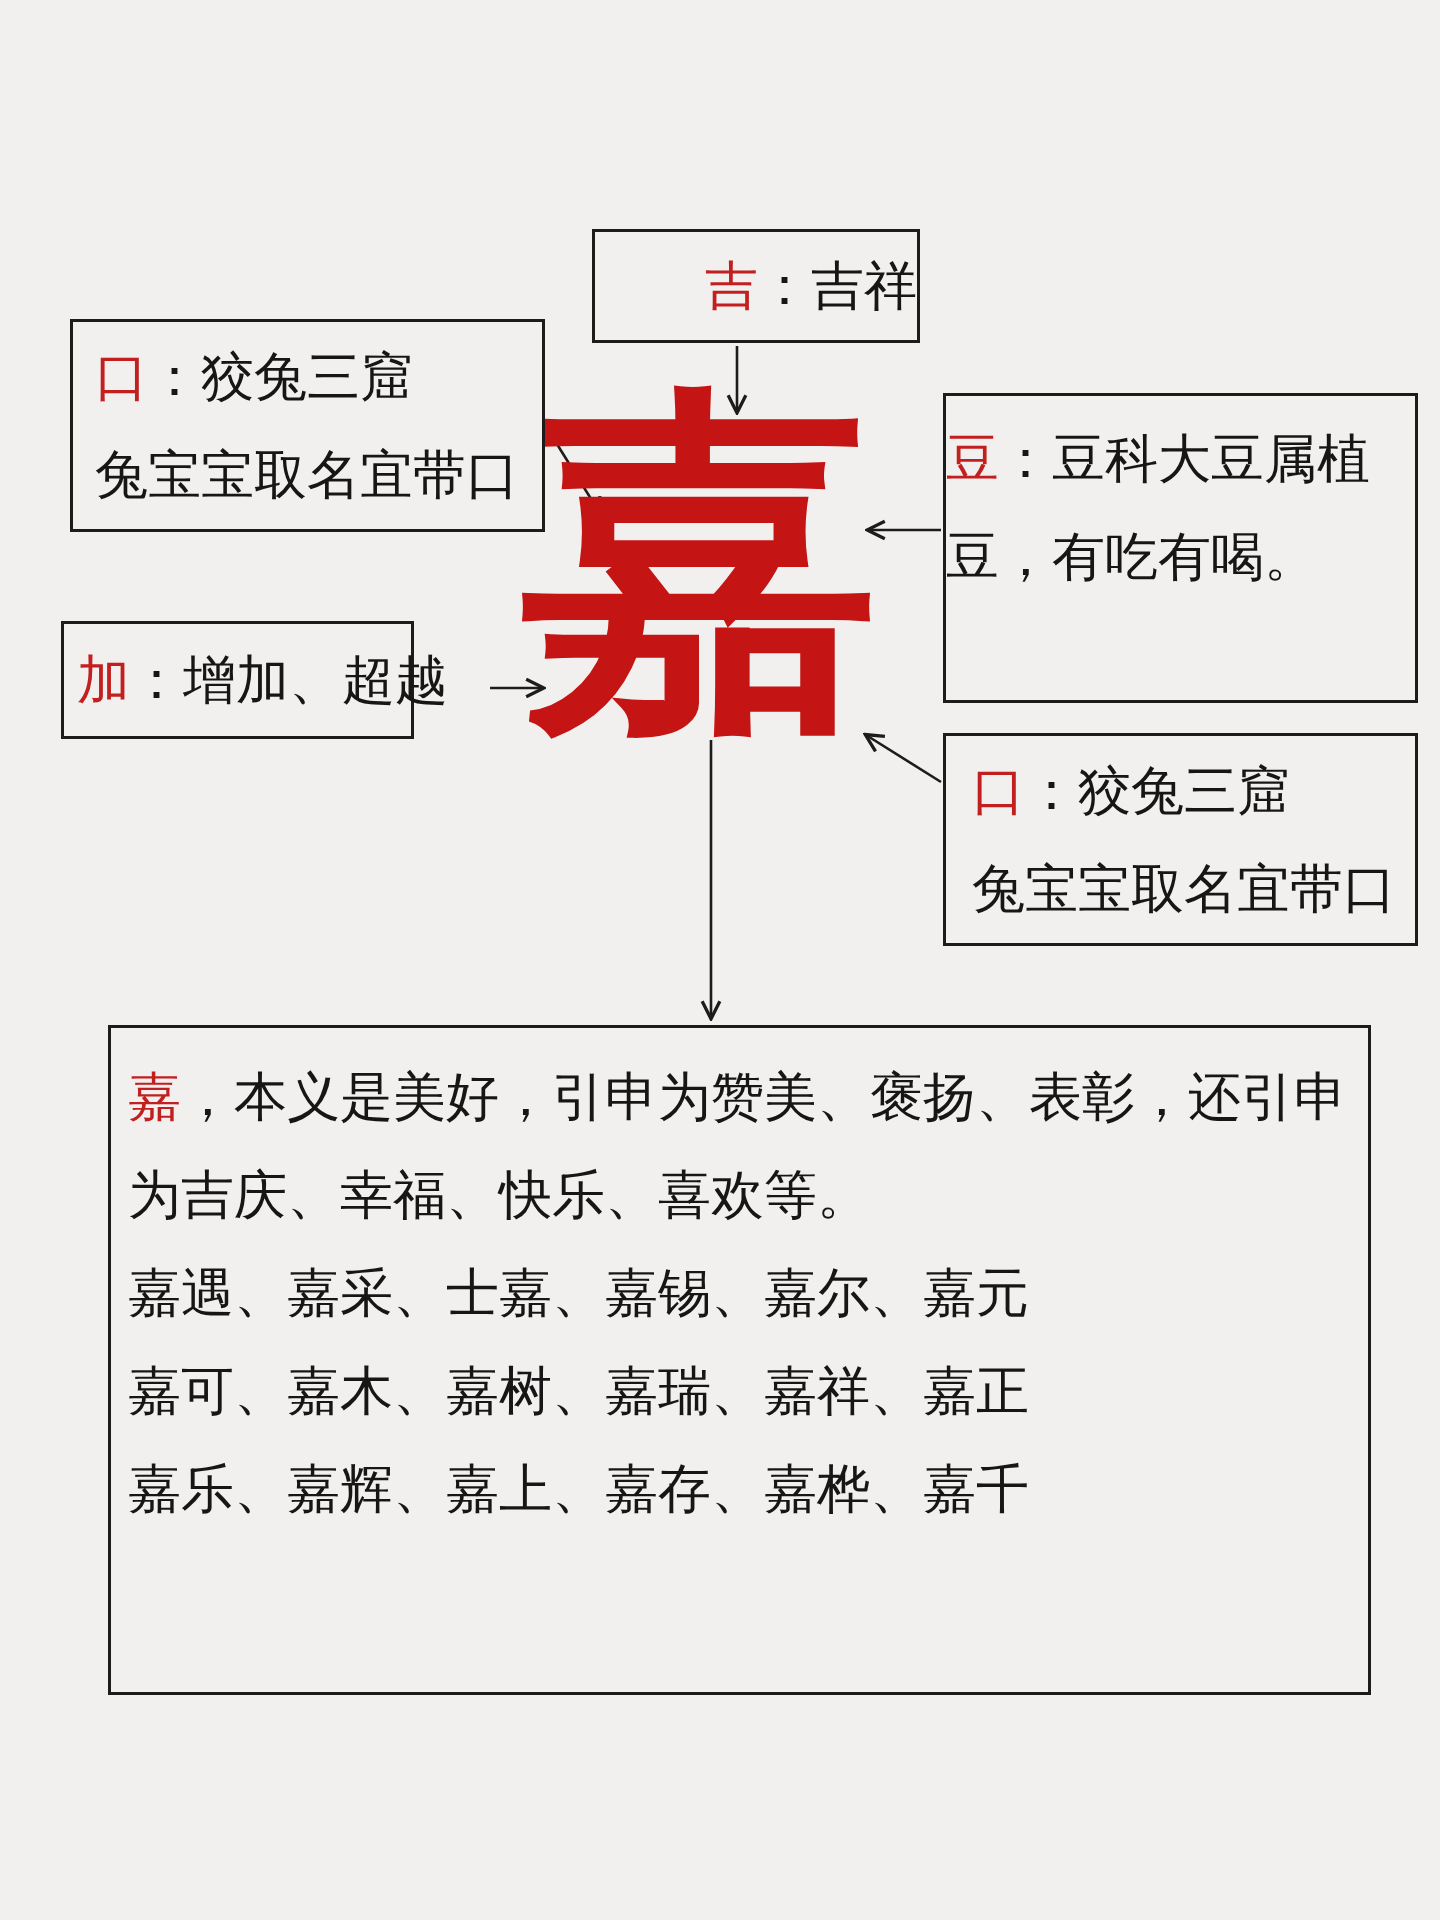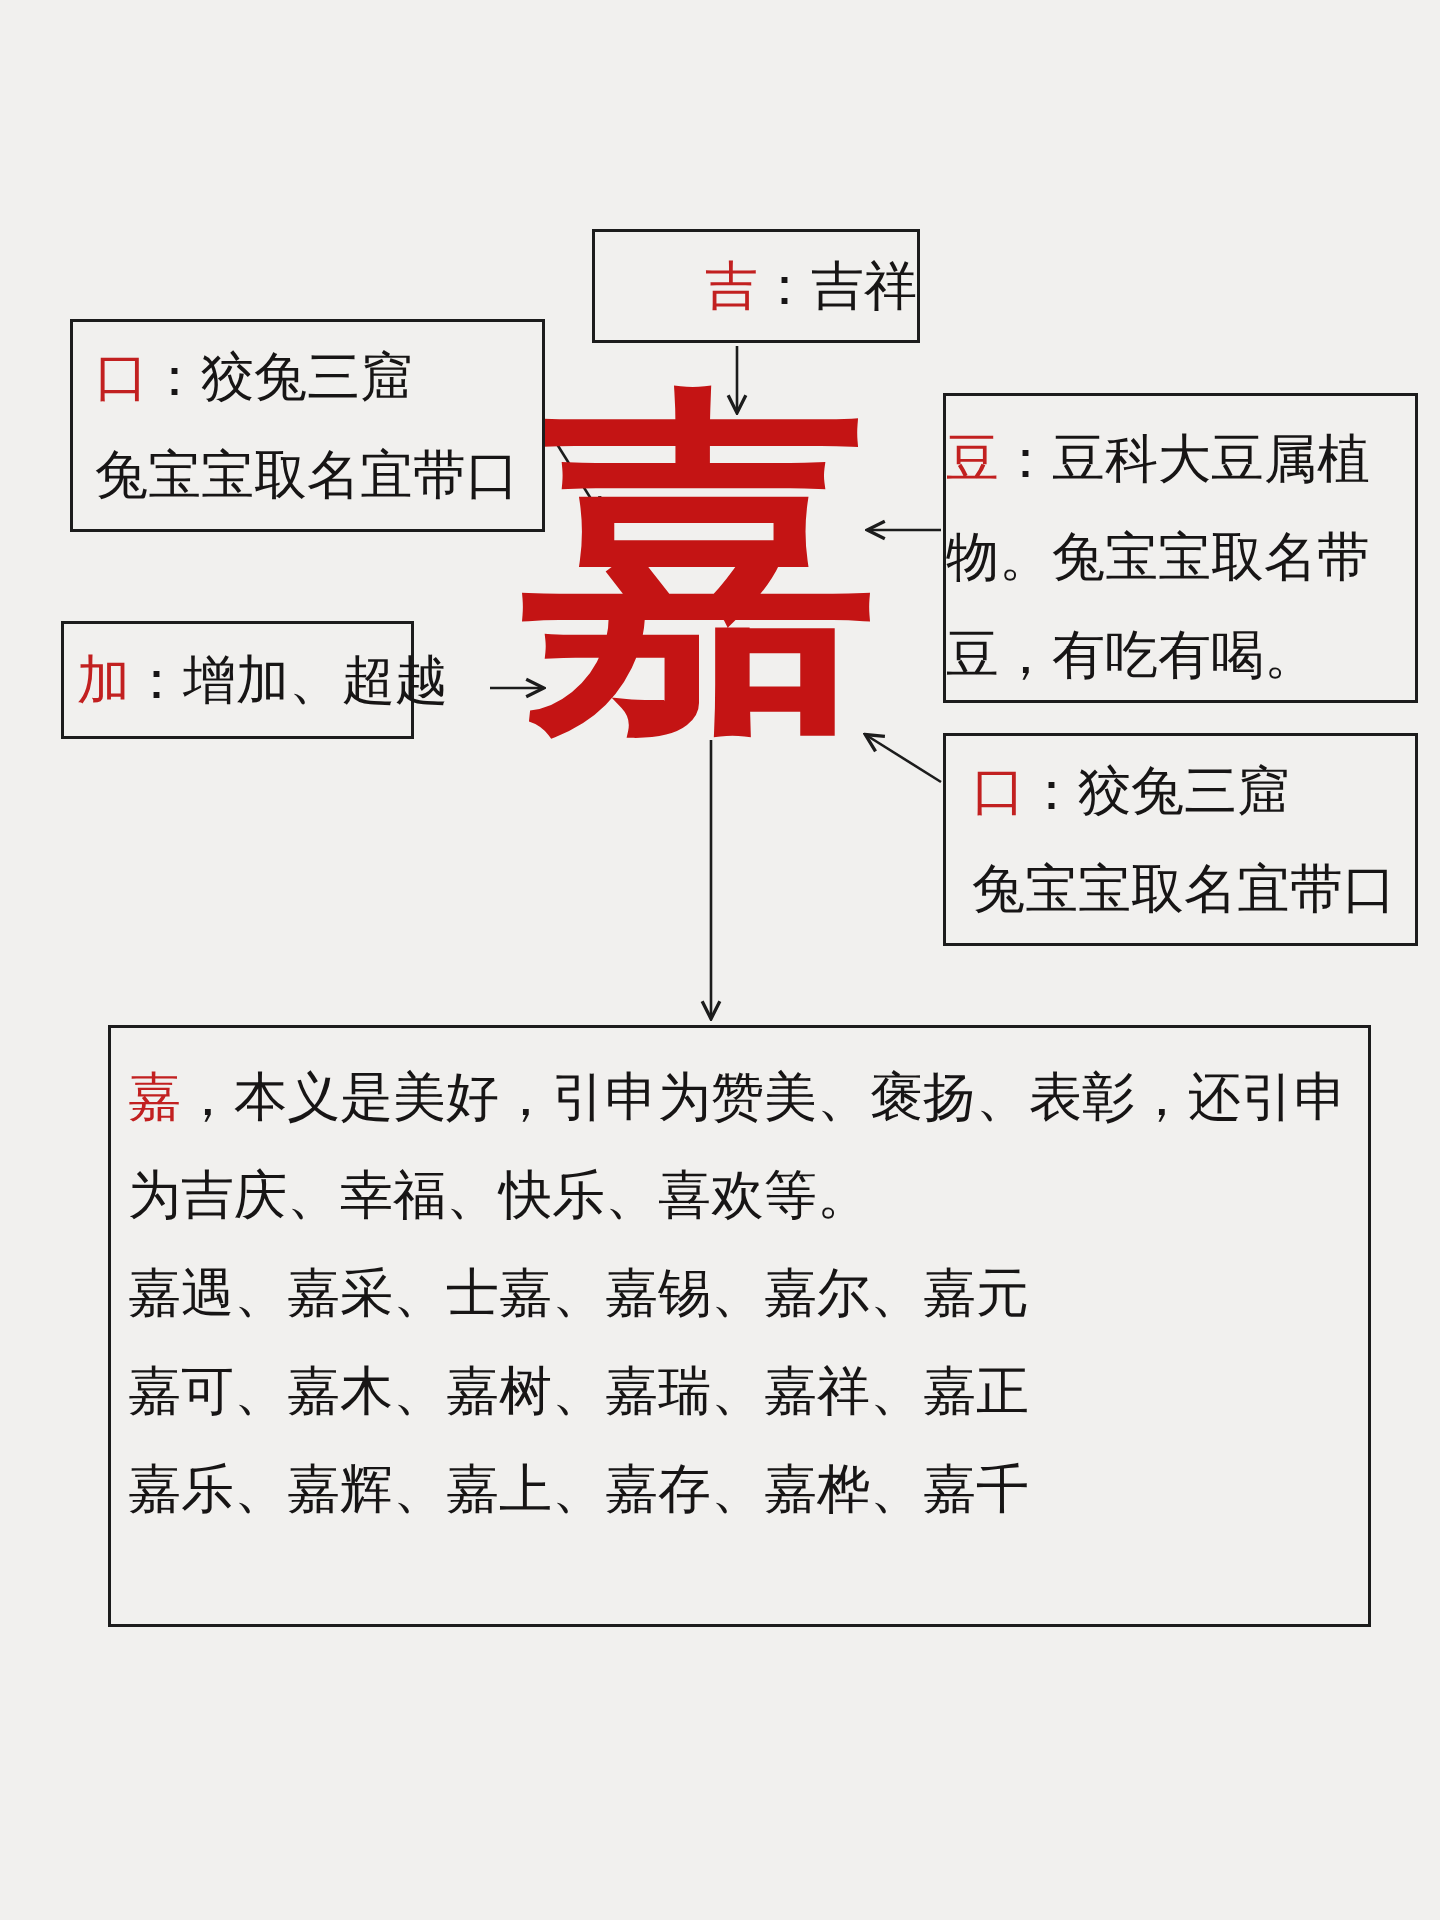--- a/index.html
+++ b/index.html
@@ -39,21 +39,21 @@
     line-height:1;
     font-weight:bold;
     color:var(--red-glyph);
   }
   
   .b-top      {left:592px;top:229px;width:328px;height:114px;align-items:flex-end;}
   .b-left-top {left:70px; top:319px;width:475px;height:213px;padding-left:22px;}
   .b-left-mid {left:61px; top:621px;width:353px;height:118px;padding-left:13px;}
   .b-right-top{left:943px;top:393px;width:475px;height:310px;justify-content:flex-start;padding-top:14px;}
   .b-right-bot{left:943px;top:733px;width:475px;height:213px;padding-left:26px;}
-  .b-bottom   {left:108px;top:1025px;width:1263px;height:602px;padding-left:17px;padding-top:20px;justify-content:flex-start;}
+  .b-bottom   {left:108px;top:1025px;width:1263px;height:670px;padding-left:17px;padding-top:20px;justify-content:flex-start;}
 </style>
 </head>
 <body>
 
 <div class="canvas">
 
   <svg class="overlay" viewBox="0 0 1440 1920" xmlns="http://www.w3.org/2000/svg">
     <defs>
       <marker id="ah" viewBox="0 0 10 10" refX="8.6" refY="5" markerWidth="8.5" markerHeight="8.5" orient="auto-start-reverse">
         <path d="M1,1 L9,5 L1,9" fill="none" stroke="#1c1c1c" stroke-width="1.5"></path>
@@ -79,21 +79,20 @@
     <p><span class="red">口</span><span>：狡兔三窟</span></p>
     <p>兔宝宝取名宜带口</p>
   </div>
 
   <div class="box b-left-mid">
     <p><span class="red">加</span><span>：增加、超越</span></p>
   </div>
 
   <div class="box b-right-top">
     <p><span class="red">豆</span><span>：豆科大豆属植</span></p>
-    <p>物。兔宝宝取名带</p>
     <p>豆，有吃有喝。</p>
   </div>
 
   <div class="box b-right-bot">
     <p><span class="red">口</span><span>：狡兔三窟</span></p>
     <p>兔宝宝取名宜带口</p>
   </div>
 
   <div class="box b-bottom">
     <p><span class="red">嘉</span><span>，本义是美好，引申为赞美、褒扬、表彰，还引申</span></p>

